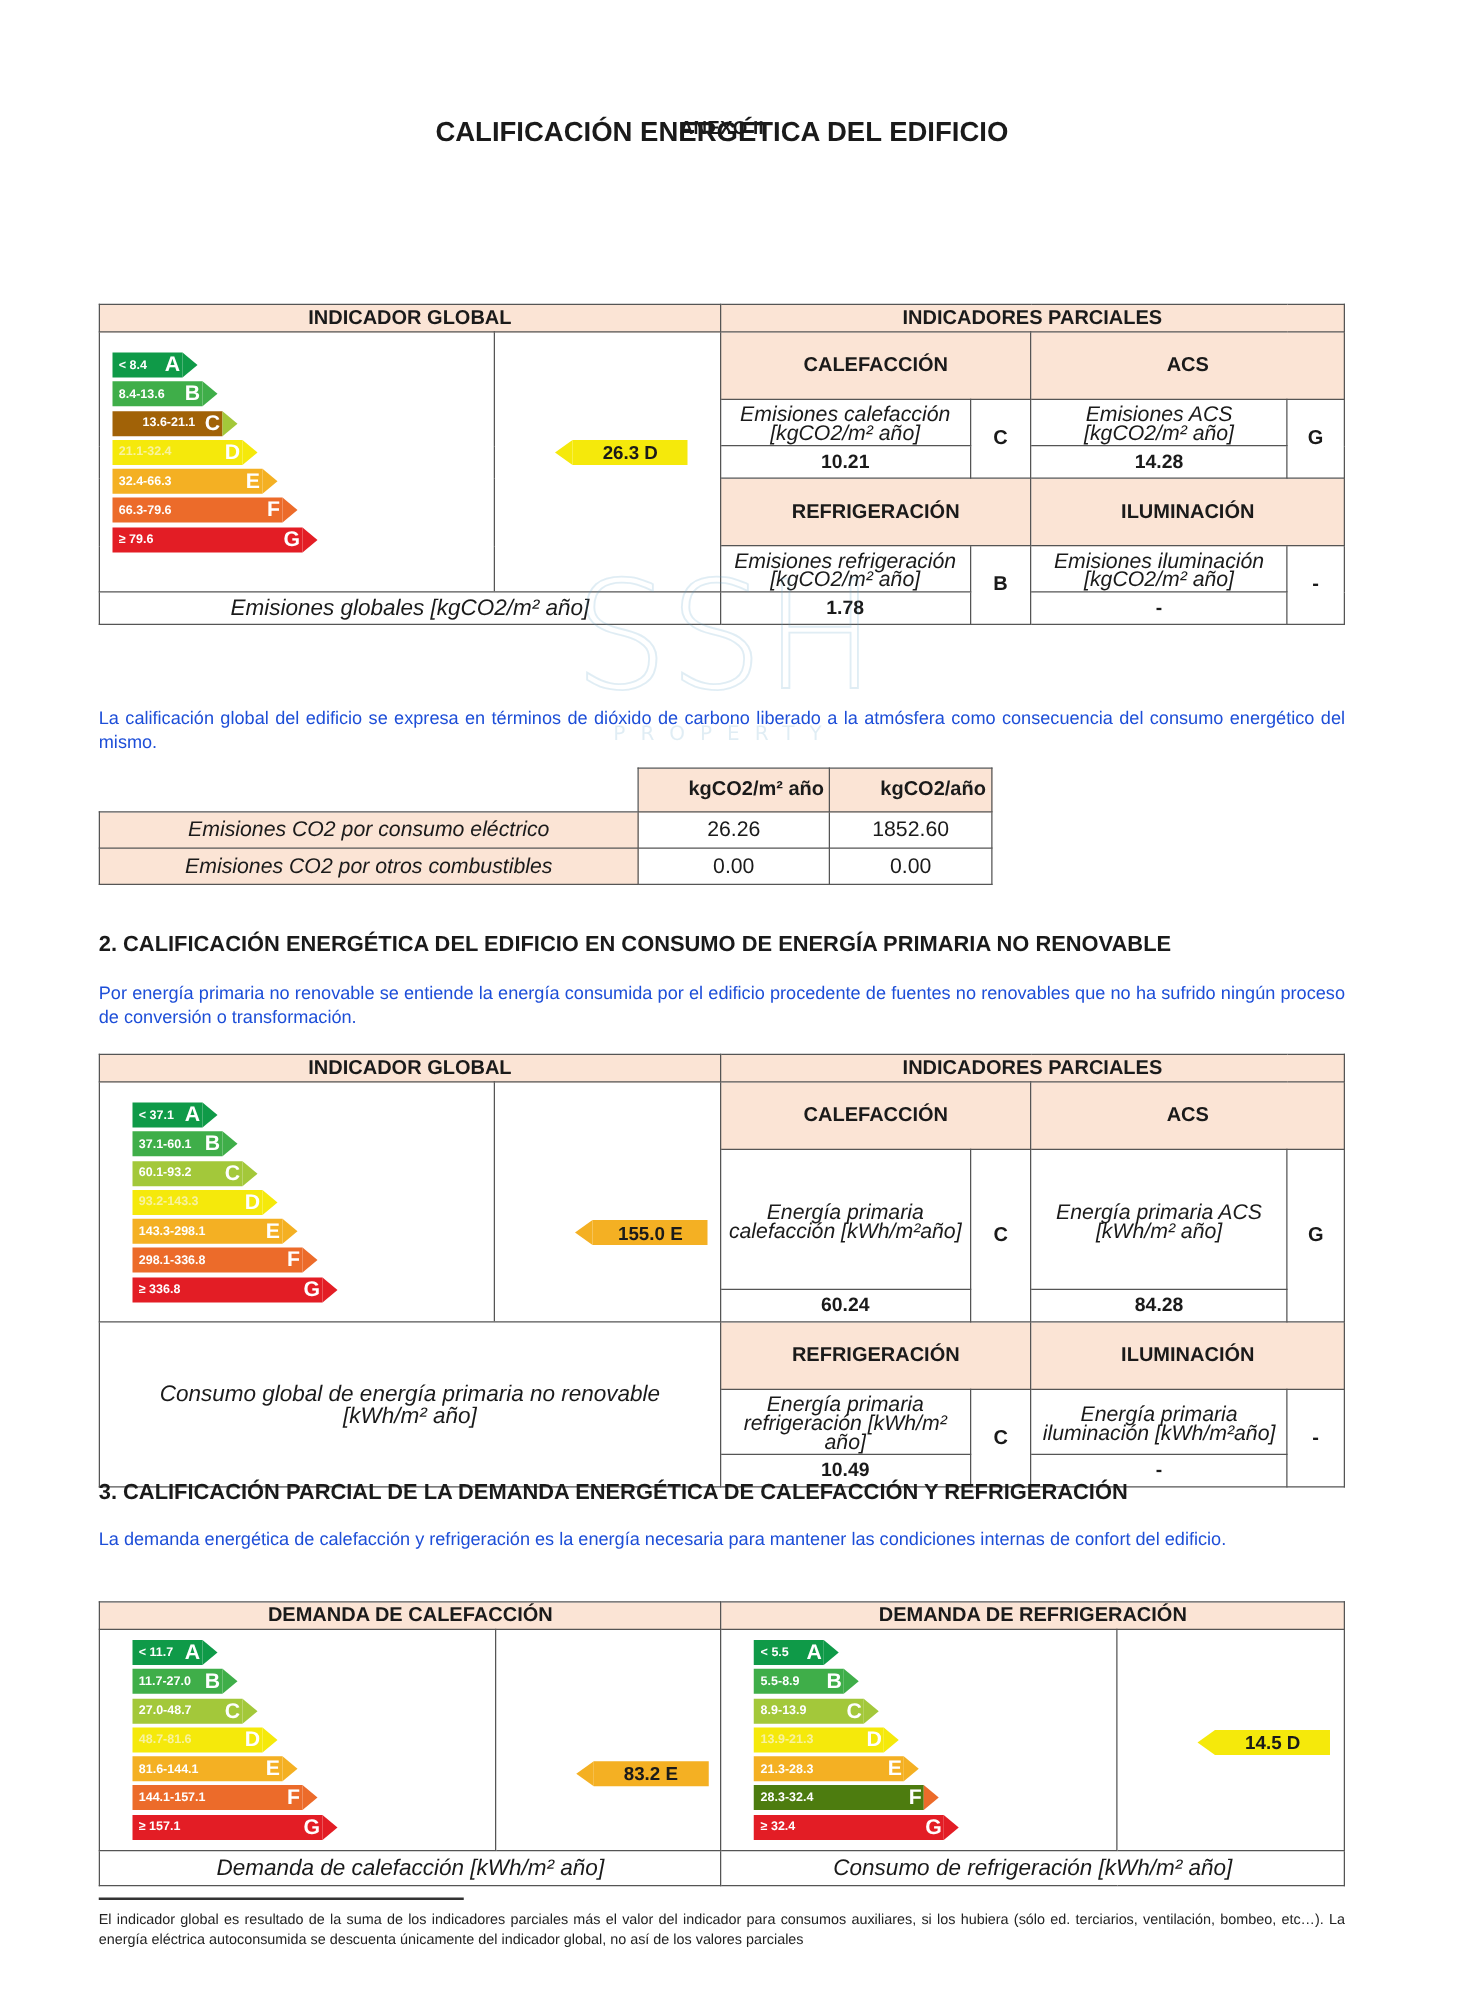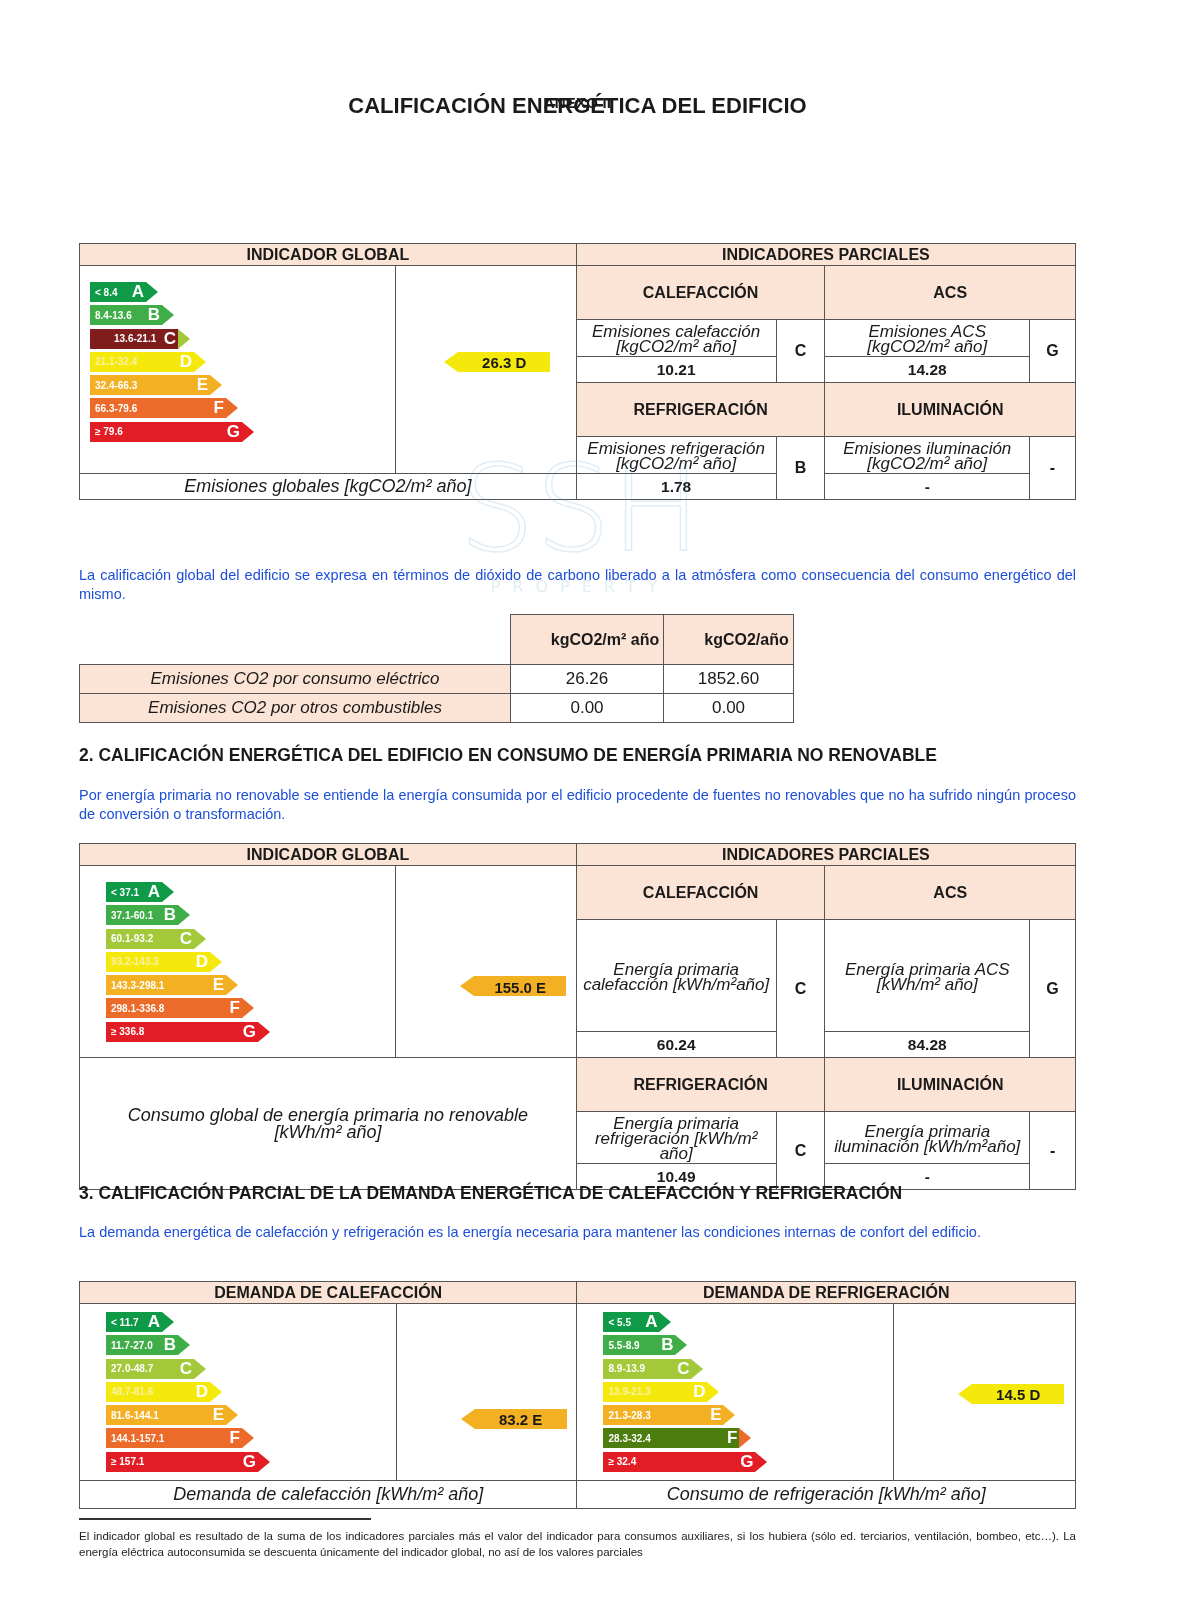--- a/index.html
+++ b/index.html
@@ -26,21 +26,21 @@
   .glob-lbl { font-style: italic; font-size: 18px; height: 84px; }
   .scale-cell { position: relative; height: 192px; }
   .scale { position: absolute; left: 10px; top: 16px; }
   .bar { position: relative; height: 20px; margin-bottom: 3.3px; color: #fff; font-size: 10px; font-weight: bold; display: flex; align-items: center; padding-left: 5px; }
   .bar .arrow { position: absolute; right: -12px; top: 0; width: 0; height: 0; border-top: 10px solid transparent; border-bottom: 10px solid transparent; }
   .bar .letter { position: absolute; right: 2px; font-size: 17px; font-weight: bold; color: #fff; }
   .indicator { position: absolute; height: 20px; display: flex; align-items: center; justify-content: center; font-weight: bold; font-size: 15px; color: #1a1a1a; }
   .indicator .tip { position: absolute; left: -14px; top: 0; width: 0; height: 0; border-top: 10px solid transparent; border-bottom: 10px solid transparent; }
   .co2 { position: absolute; left: 79px; top: 614px; }
   .co2 td { font-size: 17px; height: 29px; text-align: center; }
-  .co2 .h { font-weight: bold; font-size: 16px; height: 50px; padding-left: 36px; }
+  .co2 .h { font-weight: bold; font-size: 16px; height: 35px; padding-left: 36px; }
   .co2 .rl { font-style: italic; width: 431px; }
   .footnote-line { position: absolute; left: 79px; top: 1518px; width: 292px; border-top: 2px solid #333; }
   .footnote { position: absolute; left: 79px; top: 1528px; width: 997px; font-size: 11.5px; line-height: 16px; color: #222; text-align: justify; }
   .watermark { position: absolute; left: 430px; top: 440px; width: 300px; height: 160px; pointer-events: none; opacity: 0.18; }
 </style>
 </head>
 <body>
 
 <div class="page">
 
@@ -69,21 +69,21 @@
               <div class="bar" style="width: 56px; background: rgb(15, 154, 72);">
                 <span>&lt; 8.4</span>
                 <span class="letter">A</span>
                 <span class="arrow" style="border-left: 12px solid rgb(15, 154, 72);"></span>
               </div>
               <div class="bar" style="width: 72px; background: rgb(63, 174, 73);">
                 <span>8.4-13.6</span>
                 <span class="letter">B</span>
                 <span class="arrow" style="border-left: 12px solid rgb(63, 174, 73);"></span>
               </div>
-              <div class="bar" style="width: 88px; background: #7f1d1d; padding-left: 24px;">
+              <div class="bar" style="width: 88px; background: #a16207; padding-left: 24px;">
                 <span>13.6-21.1</span>
                 <span class="letter">C</span>
                 <span class="arrow" style="border-left: 12px solid rgb(163, 200, 58);"></span>
               </div>
               <div class="bar" style="width: 104px; background: rgb(245, 233, 11); color: rgb(248, 242, 160);">
                 <span>21.1-32.4</span>
                 <span class="letter">D</span>
                 <span class="arrow" style="border-left: 12px solid rgb(245, 233, 11);"></span>
               </div>
               <div class="bar" style="width: 120px; background: rgb(244, 176, 35);">

